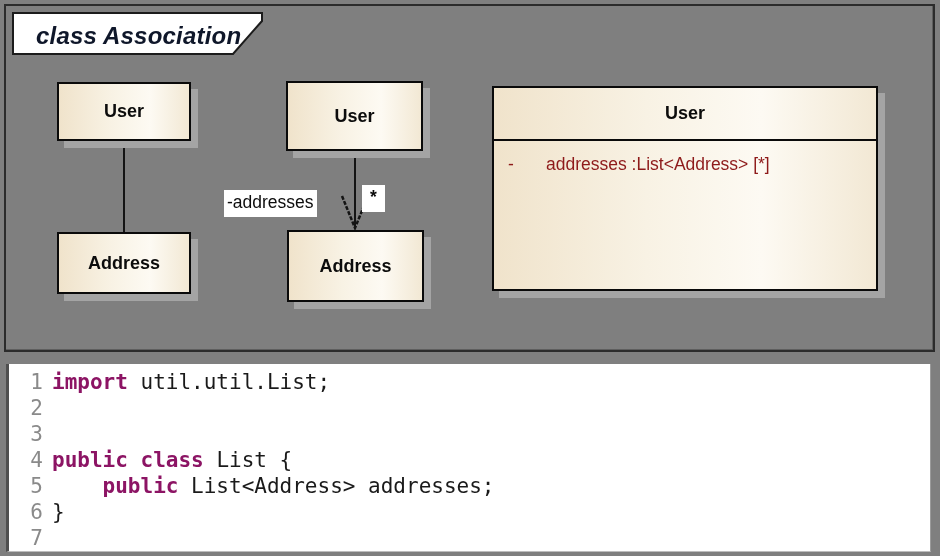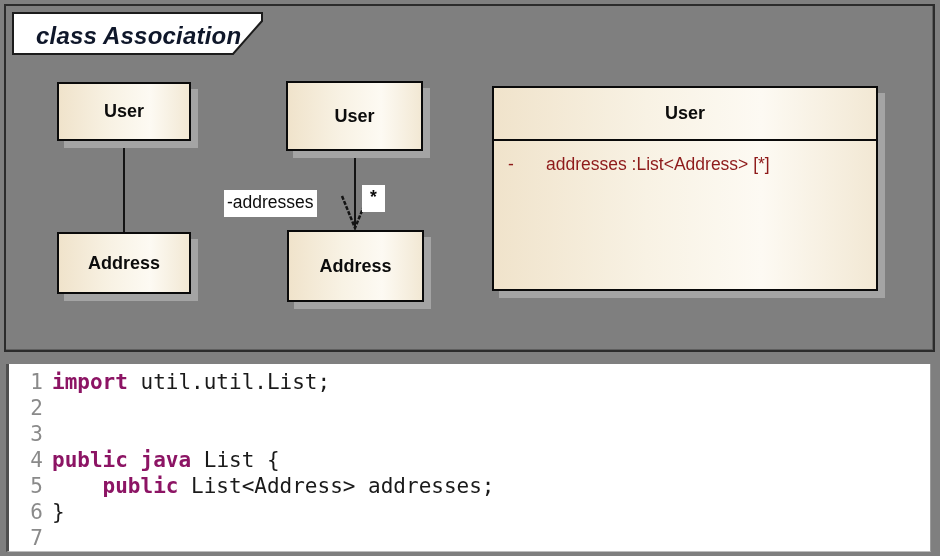--- a/index.html
+++ b/index.html
@@ -140,20 +140,20 @@
       <span class="attr-visibility">-</span>
       <span class="attr-text">addresses :List&lt;Address&gt; [*]</span>
     </div>
   </div>
 
   <div class="code-panel">
     <div id="code-lines">
         <div class="code-line"><span class="ln">1</span><span class="code-text"><span class="kw">import</span><span> util.util.List;</span></span></div>
         <div class="code-line"><span class="ln">2</span><span class="code-text"></span></div>
         <div class="code-line"><span class="ln">3</span><span class="code-text"></span></div>
-        <div class="code-line"><span class="ln">4</span><span class="code-text"><span class="kw">public</span><span> </span><span class="kw">java</span><span> List {</span></span></div>
+        <div class="code-line"><span class="ln">4</span><span class="code-text"><span class="kw">public</span><span> </span><span class="kw">class</span><span> List {</span></span></div>
         <div class="code-line"><span class="ln">5</span><span class="code-text"><span>    </span><span class="kw">public</span><span> List&lt;Address&gt; addresses;</span></span></div>
         <div class="code-line"><span class="ln">6</span><span class="code-text"><span>}</span></span></div>
         <div class="code-line"><span class="ln">7</span><span class="code-text"></span></div>
       </div>
   </div>
 
 </div>
 
 </body></html>

